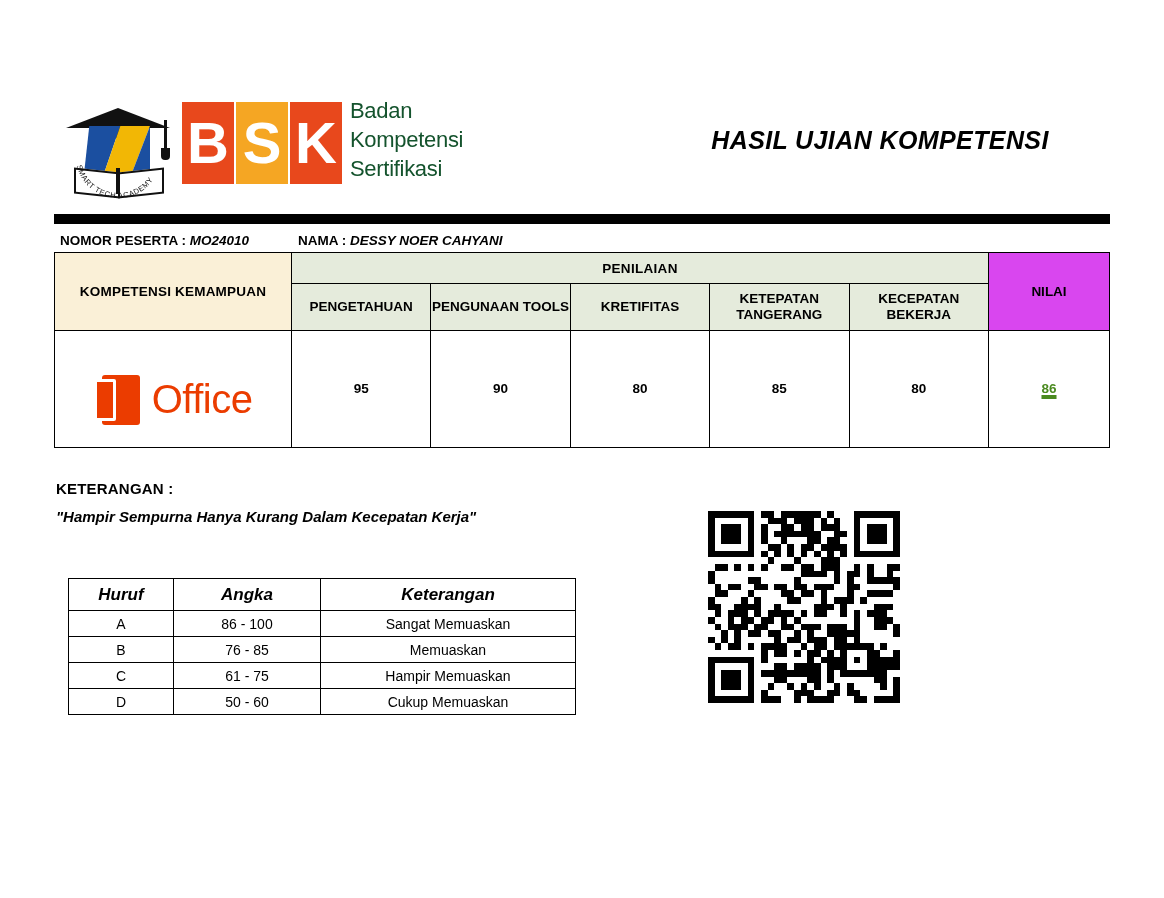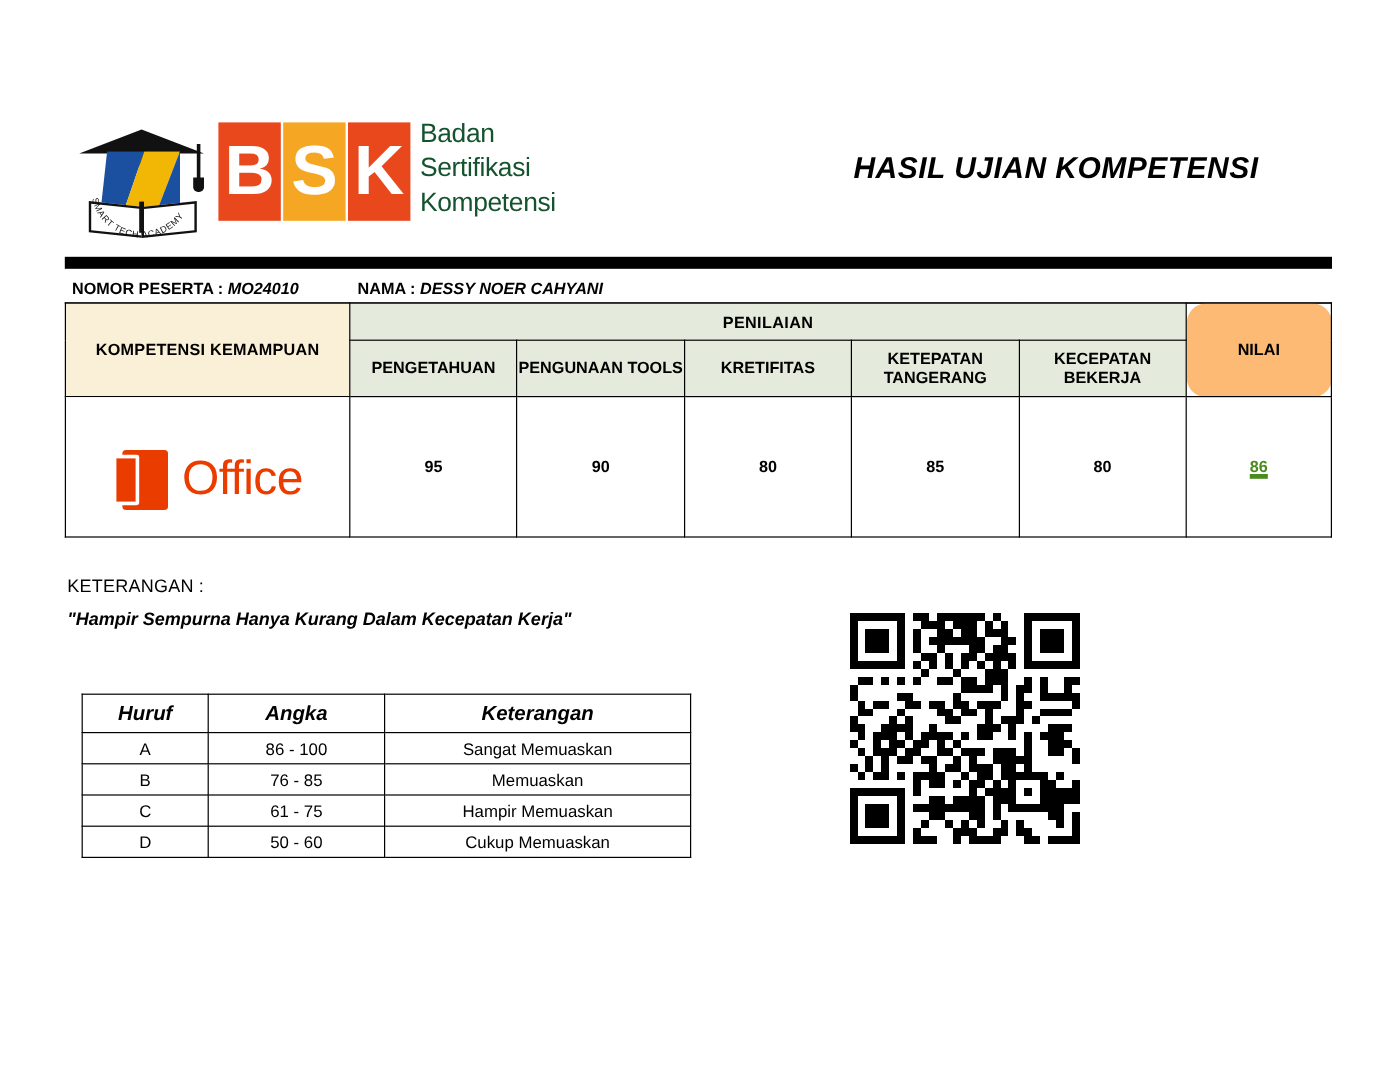--- a/index.html
+++ b/index.html
@@ -255,24 +255,23 @@
     background: #e5ebdc;
     height: 30px;
     letter-spacing: 0.3px;
   }
   .th-sub {
     background: #e5ebdc;
     height: 46px;
     line-height: 16px;
   }
   .th-nilai {
-    background: #fdba74;
+    background: #d946ef;
     width: 120px;
     height: 76px;
-    border-radius: 16px;
   }
   .score-row td {
     height: 116px;
     background: #ffffff;
   }
   .score-num {
     font-family: "Liberation Sans", sans-serif;
     font-weight: bold;
     font-size: 62px;
     line-height: 62px;
@@ -335,21 +334,21 @@
     color: #eb3c00;
     letter-spacing: -0.5px;
   }
 
   
   .ket-title {
     position: absolute;
     left: 56px;
     top: 480px;
     font-size: 15px;
-    font-weight: normal;
+    font-weight: bold;
     letter-spacing: 0.2px;
   }
   .ket-text {
     position: absolute;
     left: 56px;
     top: 508px;
     font-size: 15px;
     font-weight: bold;
     font-style: italic;
   }
@@ -425,22 +424,22 @@
     </div>
 
     <div class="bsk">
       <div class="bsk-cell bsk-b">B</div>
       <div class="bsk-cell bsk-s">S</div>
       <div class="bsk-cell bsk-k">K</div>
     </div>
 
     <div class="bsk-words">
       <div>Badan</div>
+      <div>Kompetensi</div>
       <div>Sertifikasi</div>
-      <div>Kompetensi</div>
     </div>
   </div>
 
   <div class="doc-title">HASIL UJIAN KOMPETENSI</div>
 </div>
 
 <div class="black-rule"></div>
 
 <div class="ident">
   <div class="f1">

